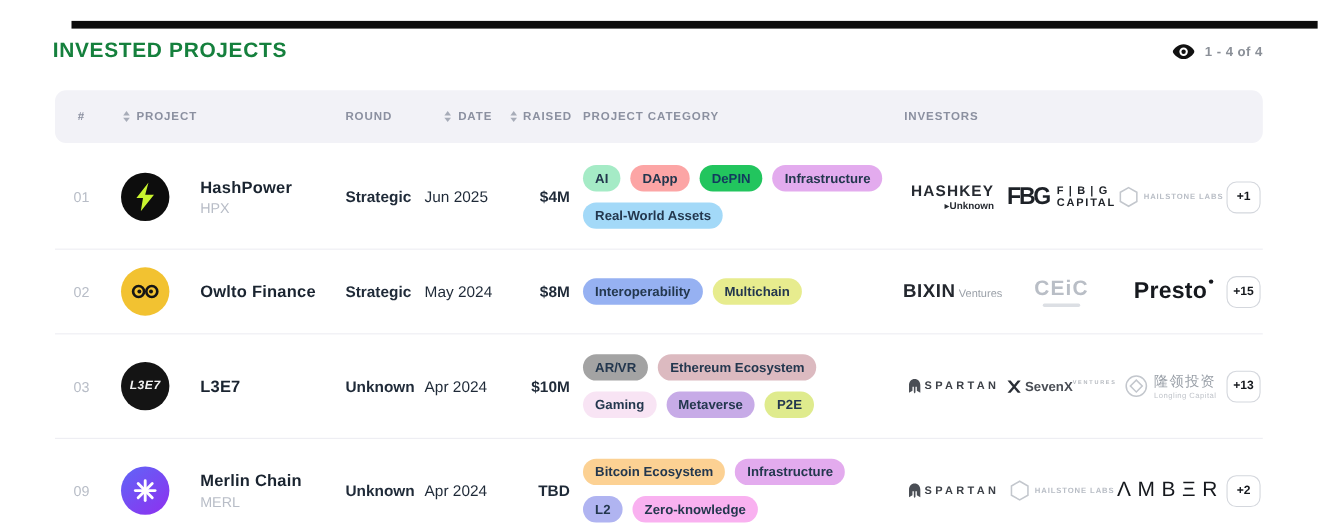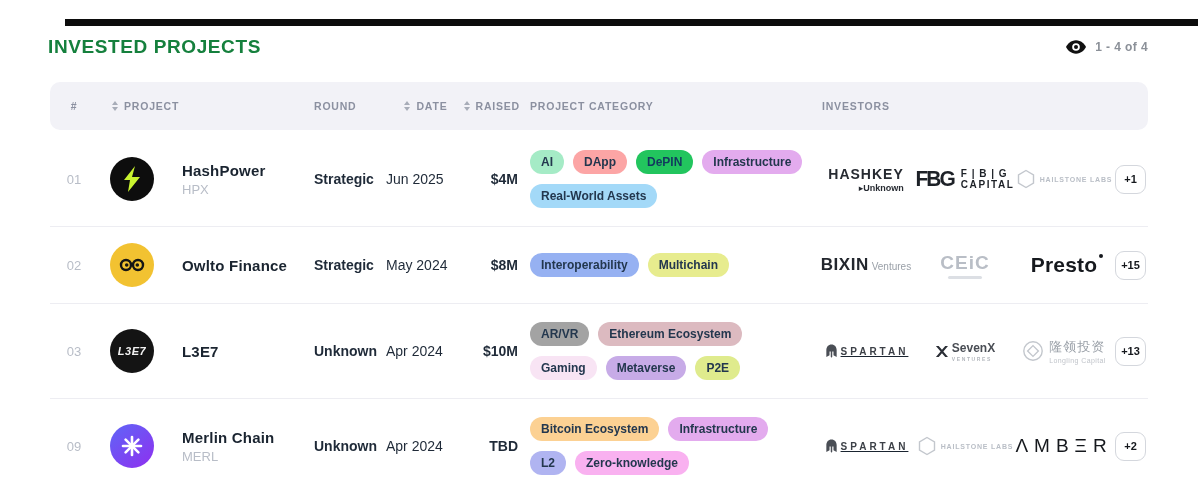--- a/index.html
+++ b/index.html
@@ -79,25 +79,25 @@
   .bixin-name { font-size:17px; font-weight:900; letter-spacing:.5px; color:#23272e; }
   .bixin-sub { font-size:10px; font-weight:500; color:#9aa0a8; }
 
   .ceic { display:flex; flex-direction:column; align-items:center; gap:2px; }
   .ceic-name { font-size:19px; font-weight:800; letter-spacing:1px; color:#b9bec6; }
   .ceic-bar { width:34px; height:3px; border-radius:2px; background:#dcdfe4; }
 
   .presto { position:relative; font-size:21px; font-weight:800; color:#16191e; letter-spacing:.2px; }
   .presto-dot { position:absolute; top:1px; right:-6px; width:4px; height:4px; border-radius:50%; background:#16191e; }
 
-  .spartan { display:flex; align-items:center; gap:2px;text-decoration:underline; }
+  .spartan { display:flex; align-items:center; gap:2px; }
   .spartan-name { font-size:10px; font-weight:600; letter-spacing:3px; color:#3c4047; }
 
   .sevenx { display:flex; align-items:center; gap:4px; }
-  .sevenx-text { display:flex; flex-direction:column; }
+  .sevenx-text { display:flex; flex-direction:row; }
   .sevenx-name { font-size:12px; font-weight:700; color:#4a4e55; }
   .sevenx-sub { font-size:5px; font-weight:700; letter-spacing:1.6px; color:#b4b8be; margin-top:1px; }
 
   .longling { display:flex; align-items:center; gap:5px; }
   .longling-text { display:flex; flex-direction:column; }
   .longling-name { font-size:13px; font-weight:500; color:#9aa0a8; letter-spacing:1px; }
   .longling-sub { font-size:7px; color:#c0c4ca; letter-spacing:.4px; margin-top:1px; }
 
   .amber-name { font-size:19px; font-weight:500; letter-spacing:6px; color:#15181d; }
 

